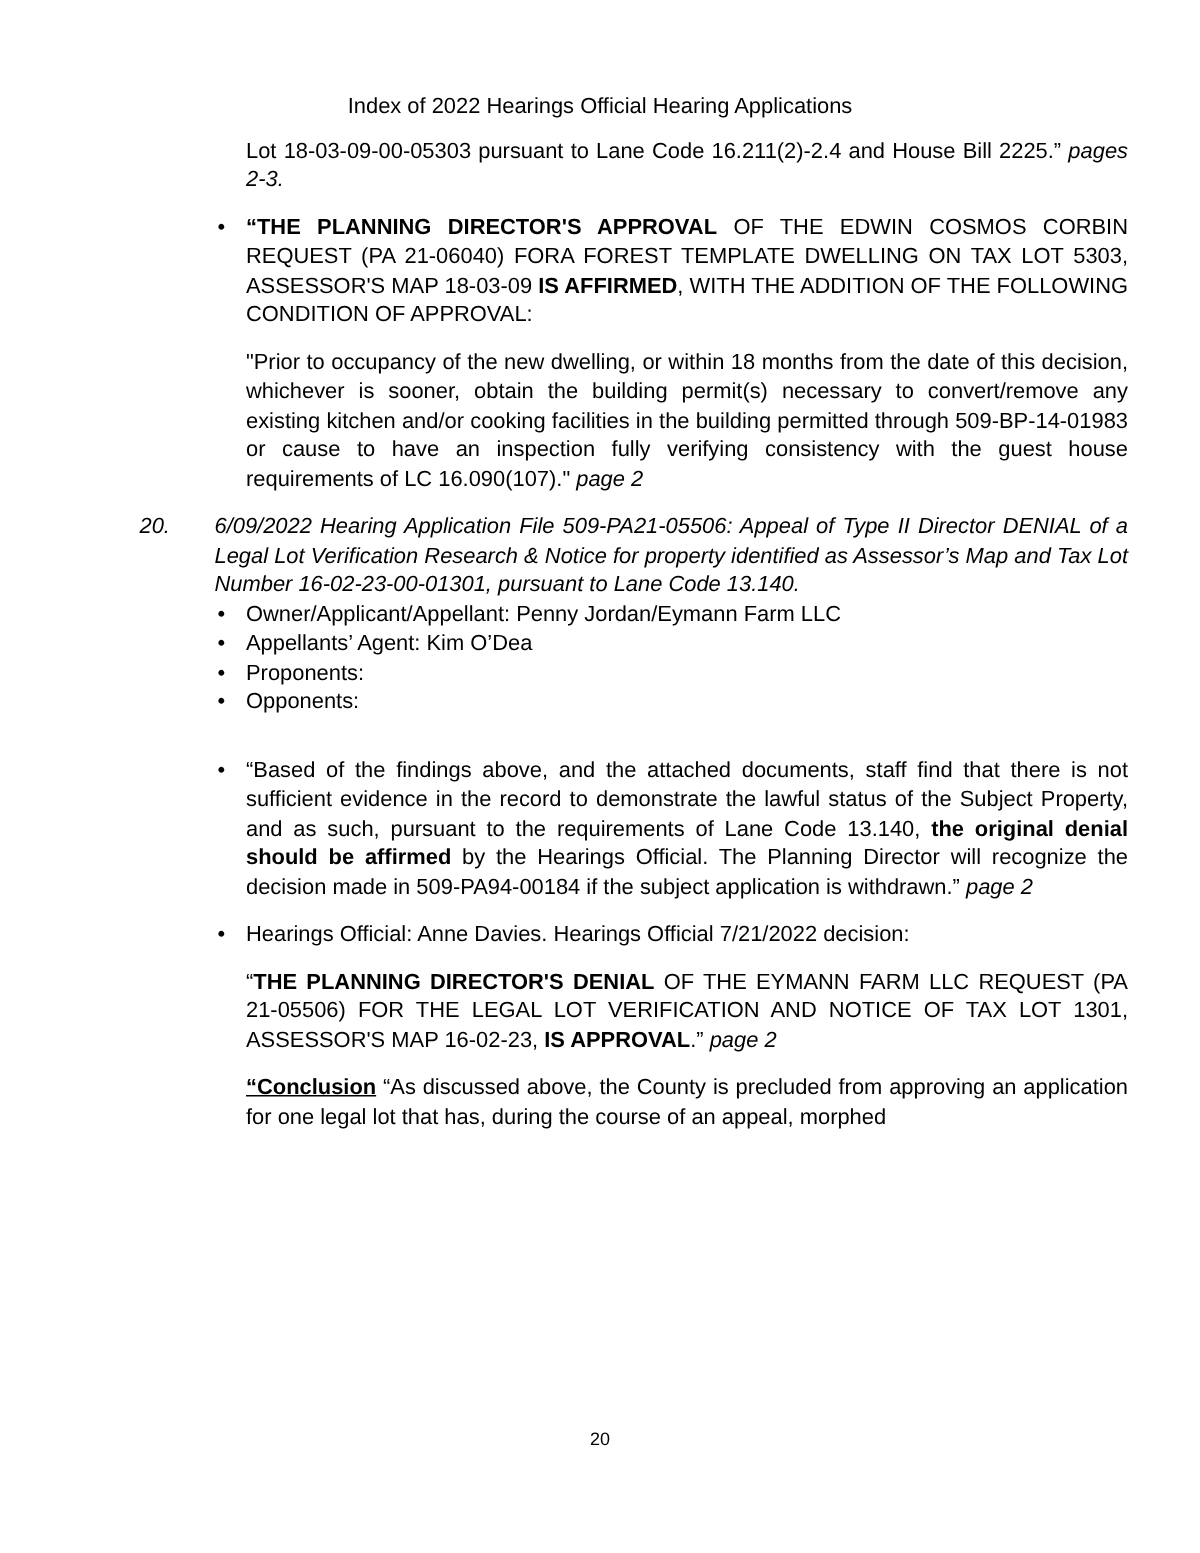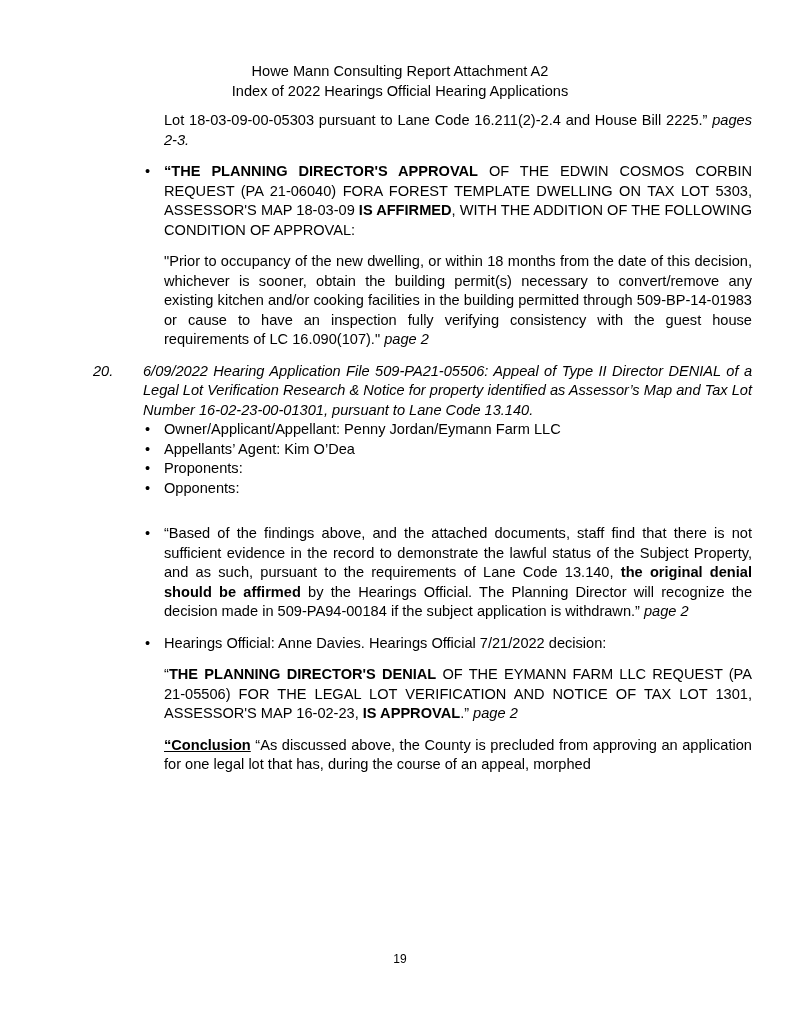--- a/index.html
+++ b/index.html
@@ -33,35 +33,34 @@
   }
   .run-b { font-weight:bold; }
   .run-i { font-style:italic; }
   .run-u { text-decoration:underline; }
 </style>
 </head>
 <body>
 
 <div class="page">
   <div class="header">
-    <div>Howe Mann Consulting Report Attachment A2</div>
     <div>Index of 2022 Hearings Official Hearing Applications</div>
   </div>
 
   <div class="doc-body">
       <div class="block para gap-none justify"><span class="">Lot 18-03-09-00-05303 pursuant to Lane Code 16.211(2)-2.4 and House Bill 2225.” </span><span class="run-i ">pages 2-3.</span></div>
       <div class="block bullet gap-normal"><span class="marker">•</span></div>
       <div class="block para gap-normal justify"><span class="run-b ">“THE PLANNING DIRECTOR'S APPROVAL</span><span class=""> OF THE EDWIN COSMOS CORBIN REQUEST (PA 21-06040) FORA FOREST TEMPLATE DWELLING ON TAX LOT 5303, ASSESSOR'S MAP 18-03-09 </span><span class="run-b ">IS AFFIRMED</span><span class="">, WITH THE ADDITION OF THE FOLLOWING CONDITION OF APPROVAL:</span></div>
       <div class="block para gap-normal justify"><span class="">"Prior to occupancy of the new dwelling, or within 18 months from the date of this decision, whichever is sooner, obtain the building permit(s) necessary to convert/remove any existing kitchen and/or cooking facilities in the building permitted through 509-BP-14-01983 or cause to have an inspection fully verifying consistency with the guest house requirements of LC 16.090(107)." </span><span class="run-i ">page 2</span></div>
       <div class="block numbered gap-normal justify"><span class="num">20.</span><span class="">6/09/2022 Hearing Application File 509-PA21-05506: Appeal of Type II Director DENIAL of a Legal Lot Verification Research &amp; Notice for property identified as Assessor’s Map and Tax Lot Number 16-02-23-00-01301, pursuant to Lane Code 13.140.</span></div>
       <div class="block bullet gap-none"><span class="marker">•</span><span class="">Owner/Applicant/Appellant: Penny Jordan/Eymann Farm LLC</span></div>
       <div class="block bullet gap-none"><span class="marker">•</span><span class="">Appellants’ Agent: Kim O’Dea</span></div>
       <div class="block bullet gap-none"><span class="marker">•</span><span class="">Proponents:</span></div>
       <div class="block bullet gap-none"><span class="marker">•</span><span class="">Opponents:</span></div>
       <div class="block bullet gap-large"><span class="marker">•</span></div>
       <div class="block para gap-normal justify"><span class="">“Based of the findings above, and the attached documents, staff find that there is not sufficient evidence in the record to demonstrate the lawful status of the Subject Property, and as such, pursuant to the requirements of Lane Code 13.140, </span><span class="run-b ">the original denial should be affirmed</span><span class=""> by the Hearings Official. The Planning Director will recognize the decision made in 509-PA94-00184 if the subject application is withdrawn.” </span><span class="run-i ">page 2</span></div>
       <div class="block bullet gap-normal"><span class="marker">•</span><span class="">Hearings Official: Anne Davies. Hearings Official 7/21/2022 decision:</span></div>
       <div class="block para gap-normal justify"><span class="">“</span><span class="run-b ">THE PLANNING DIRECTOR'S DENIAL</span><span class=""> OF THE EYMANN FARM LLC REQUEST (PA 21-05506) FOR THE LEGAL LOT VERIFICATION AND NOTICE OF TAX LOT 1301, ASSESSOR'S MAP 16-02-23, </span><span class="run-b ">IS APPROVAL</span><span class="">.” </span><span class="run-i ">page 2</span></div>
       <div class="block para gap-normal justify"><span class="run-b run-u">“Conclusion</span><span class=""> “As discussed above, the County is precluded from approving an application for one legal lot that has, during the course of an appeal, morphed</span></div>
     </div>
 
-  <div class="footer">19</div>
+  <div class="footer">20</div>
 </div>
 
 </body></html>

